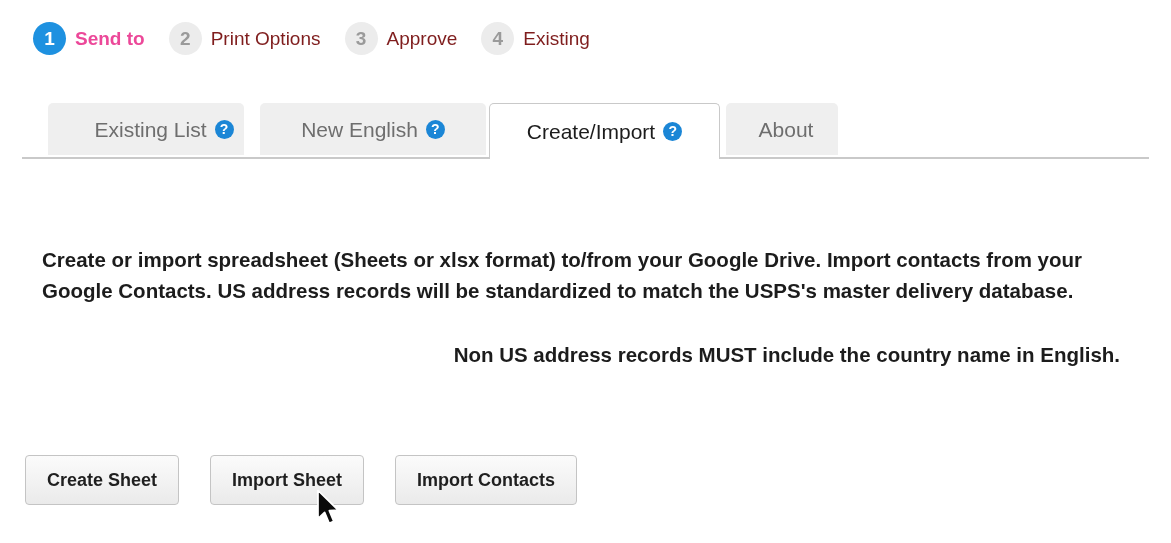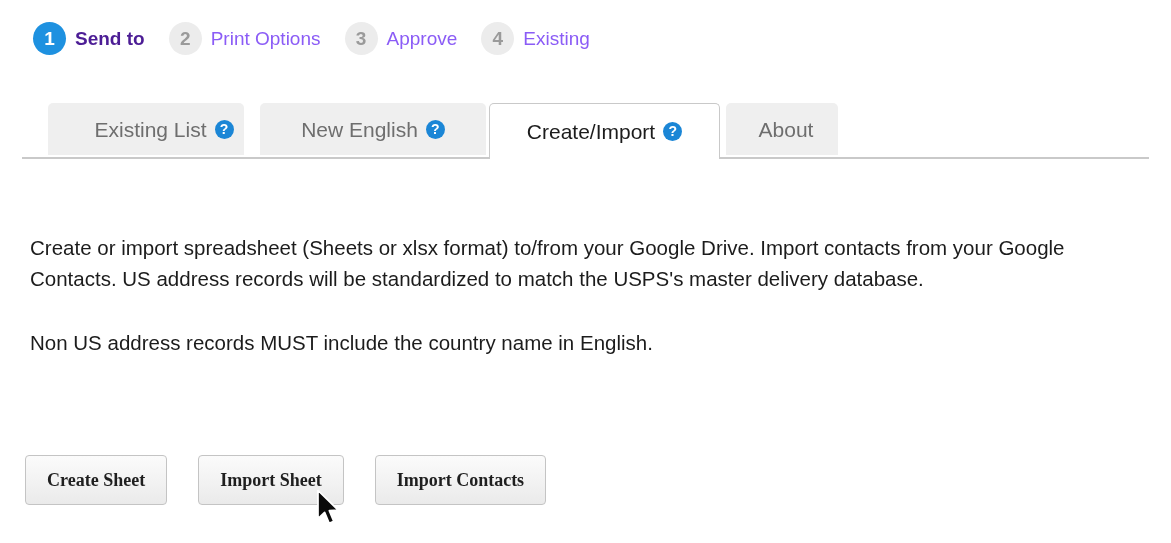--- a/index.html
+++ b/index.html
@@ -47,25 +47,25 @@
   }
   .step-circle.inactive {
     background: #ececec;
     color: #9a9a9a;
   }
   .step-label {
     margin-left: 9px;
     font-size: 19px;
   }
   .step-label.active {
-    color: #4c1d95;
+    color: #ec4899;
     font-weight: bold;
   }
   .step-label.inactive {
-    color: #8b5cf6;
+    color: #7f1d1d;
     font-weight: normal;
   }
 
   
   .tabbar {
     position: absolute;
     left: 0;
     top: 103px;
     width: 1171px;
     height: 56px;
@@ -121,43 +121,44 @@
   .content {
     position: absolute;
     left: 26px;
     top: 228px;
     width: 1110px;
   }
   .para {
     font-size: 20.5px;
     line-height: 31px;
     color: #1c1c1c;
-    margin: 4px;
-  }
-  .para + .para { margin-top: 33px; }
+    margin: 16px;
+    font-weight: bold;
+  }
+  .para + .para { margin-top: 33px; text-align: right; }
 
   
   .button-row {
     position: absolute;
     left: 25px;
     top: 455px;
     display: flex;
   }
   .btn {
     height: 50px;
     box-sizing: border-box;
     padding: 0 21px;
     margin-right: 31px;
     border: 1px solid #c4c4c4;
     border-radius: 4px;
     background: linear-gradient(to bottom, #fbfbfb 0%, #f2f2f2 55%, #eaeaea 100%);
     color: #1f1f1f;
     font-size: 18px;
     font-weight: bold;
-    font-family: Liberation Serif, serif;
+    font-family: Liberation Sans, sans-serif;
     display: flex;
     align-items: center;
     justify-content: center;
     white-space: nowrap;
     cursor: default;
   }
 
   
   .cursor {
     position: absolute;

